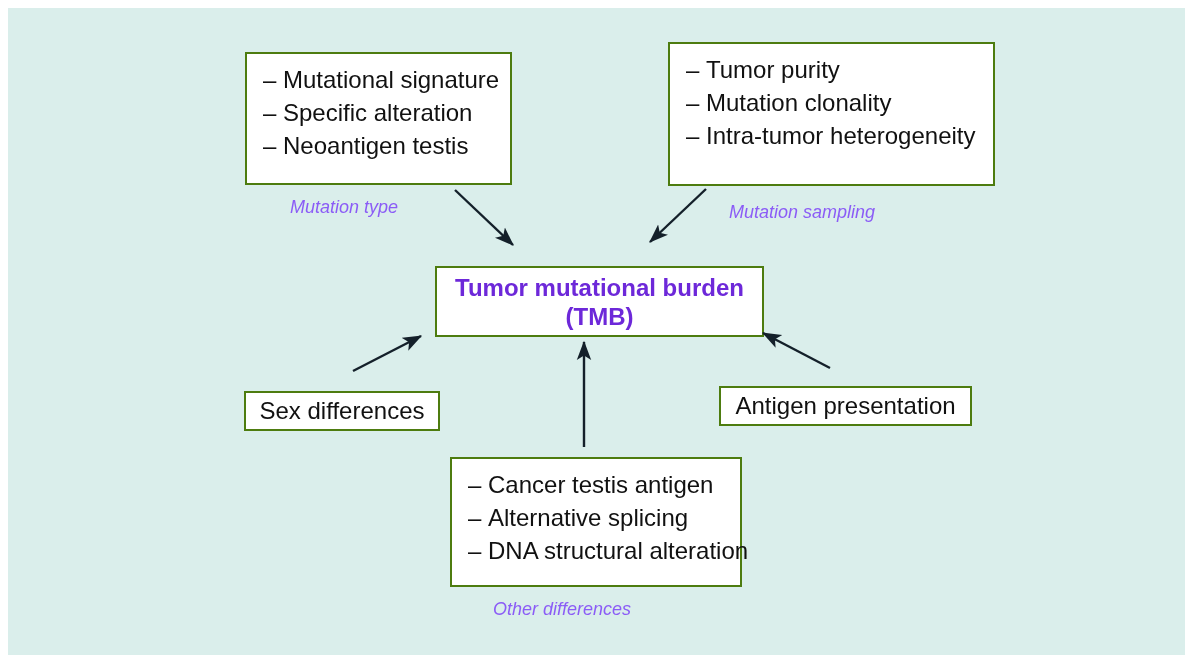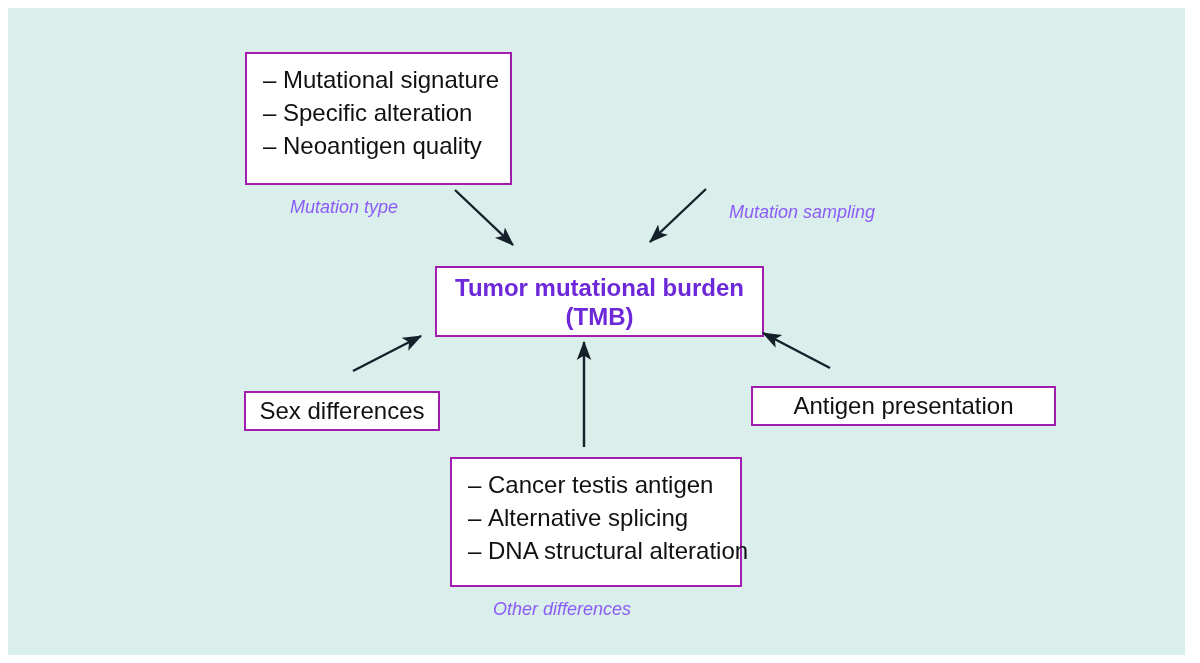--- a/index.html
+++ b/index.html
@@ -19,21 +19,21 @@
     position: absolute;
     left: 8px;
     top: 8px;
     width: 1177px;
     height: 647px;
     background: #daeeeb;
   }
   .box {
     position: absolute;
     background: #ffffff;
-    border: 2px solid #a21caf;
+    border: 2px solid #4d7c0f;
     box-sizing: border-box;
     color: #111111;
   }
   .box .lines {
     padding: 9px 14px 9px 16px;
   }
   .box .line {
     font-size: 24px;
     line-height: 33px;
     white-space: nowrap;
@@ -80,42 +80,49 @@
     width: 1200px;
     height: 663px;
     pointer-events: none;
   }
 
   
   #box-mutation-type      { left: 237px;  top: 44px;  width: 267px; height: 133px; }
   #box-mutation-sampling  { left: 660px;  top: 34px;  width: 327px; height: 144px; }
   #box-tmb                { left: 427px;  top: 258px; width: 329px; height: 71px;  }
   #box-sex-differences    { left: 236px;  top: 383px; width: 196px; height: 40px;  }
-  #box-antigen-presentation { left: 711px; top: 378px; width: 305px; height: 40px; margin-left: 32px; }
+  #box-antigen-presentation { left: 711px; top: 378px; width: 253px; height: 40px; }
   #box-other-antigenicity { left: 442px;  top: 449px; width: 292px; height: 130px; }
 
   #cap-mutation-type      { left: 282px;  top: 185px; }
   #cap-mutation-sampling  { left: 721px;  top: 190px; }
   #cap-other-antigenicity { left: 485px;  top: 587px; }
 </style>
 </head>
 <body>
 
 <div id="page">
   <div id="canvas">
 
     <div class="box" id="box-mutation-type">
       <div class="lines">
         <div class="line"><span class="dash">–</span><span>Mutational signature</span></div>
         <div class="line"><span class="dash">–</span><span>Specific alteration</span></div>
-        <div class="line"><span class="dash">–</span><span>Neoantigen quality</span></div>
+        <div class="line"><span class="dash">–</span><span>Neoantigen testis</span></div>
       </div>
     </div>
     <div class="caption" id="cap-mutation-type">Mutation type</div>
 
+    <div class="box" id="box-mutation-sampling">
+      <div class="lines">
+        <div class="line"><span class="dash">–</span><span>Tumor purity</span></div>
+        <div class="line"><span class="dash">–</span><span>Mutation clonality</span></div>
+        <div class="line"><span class="dash">–</span><span>Intra-tumor heterogeneity</span></div>
+      </div>
+    </div>
     <div class="caption" id="cap-mutation-sampling">Mutation sampling</div>
 
     <div class="box center" id="box-tmb">
       <div>
         <div class="ctitle">Tumor mutational burden</div>
         <div class="ctitle">(TMB)</div>
       </div>
     </div>
 
     <div class="box single" id="box-sex-differences">

